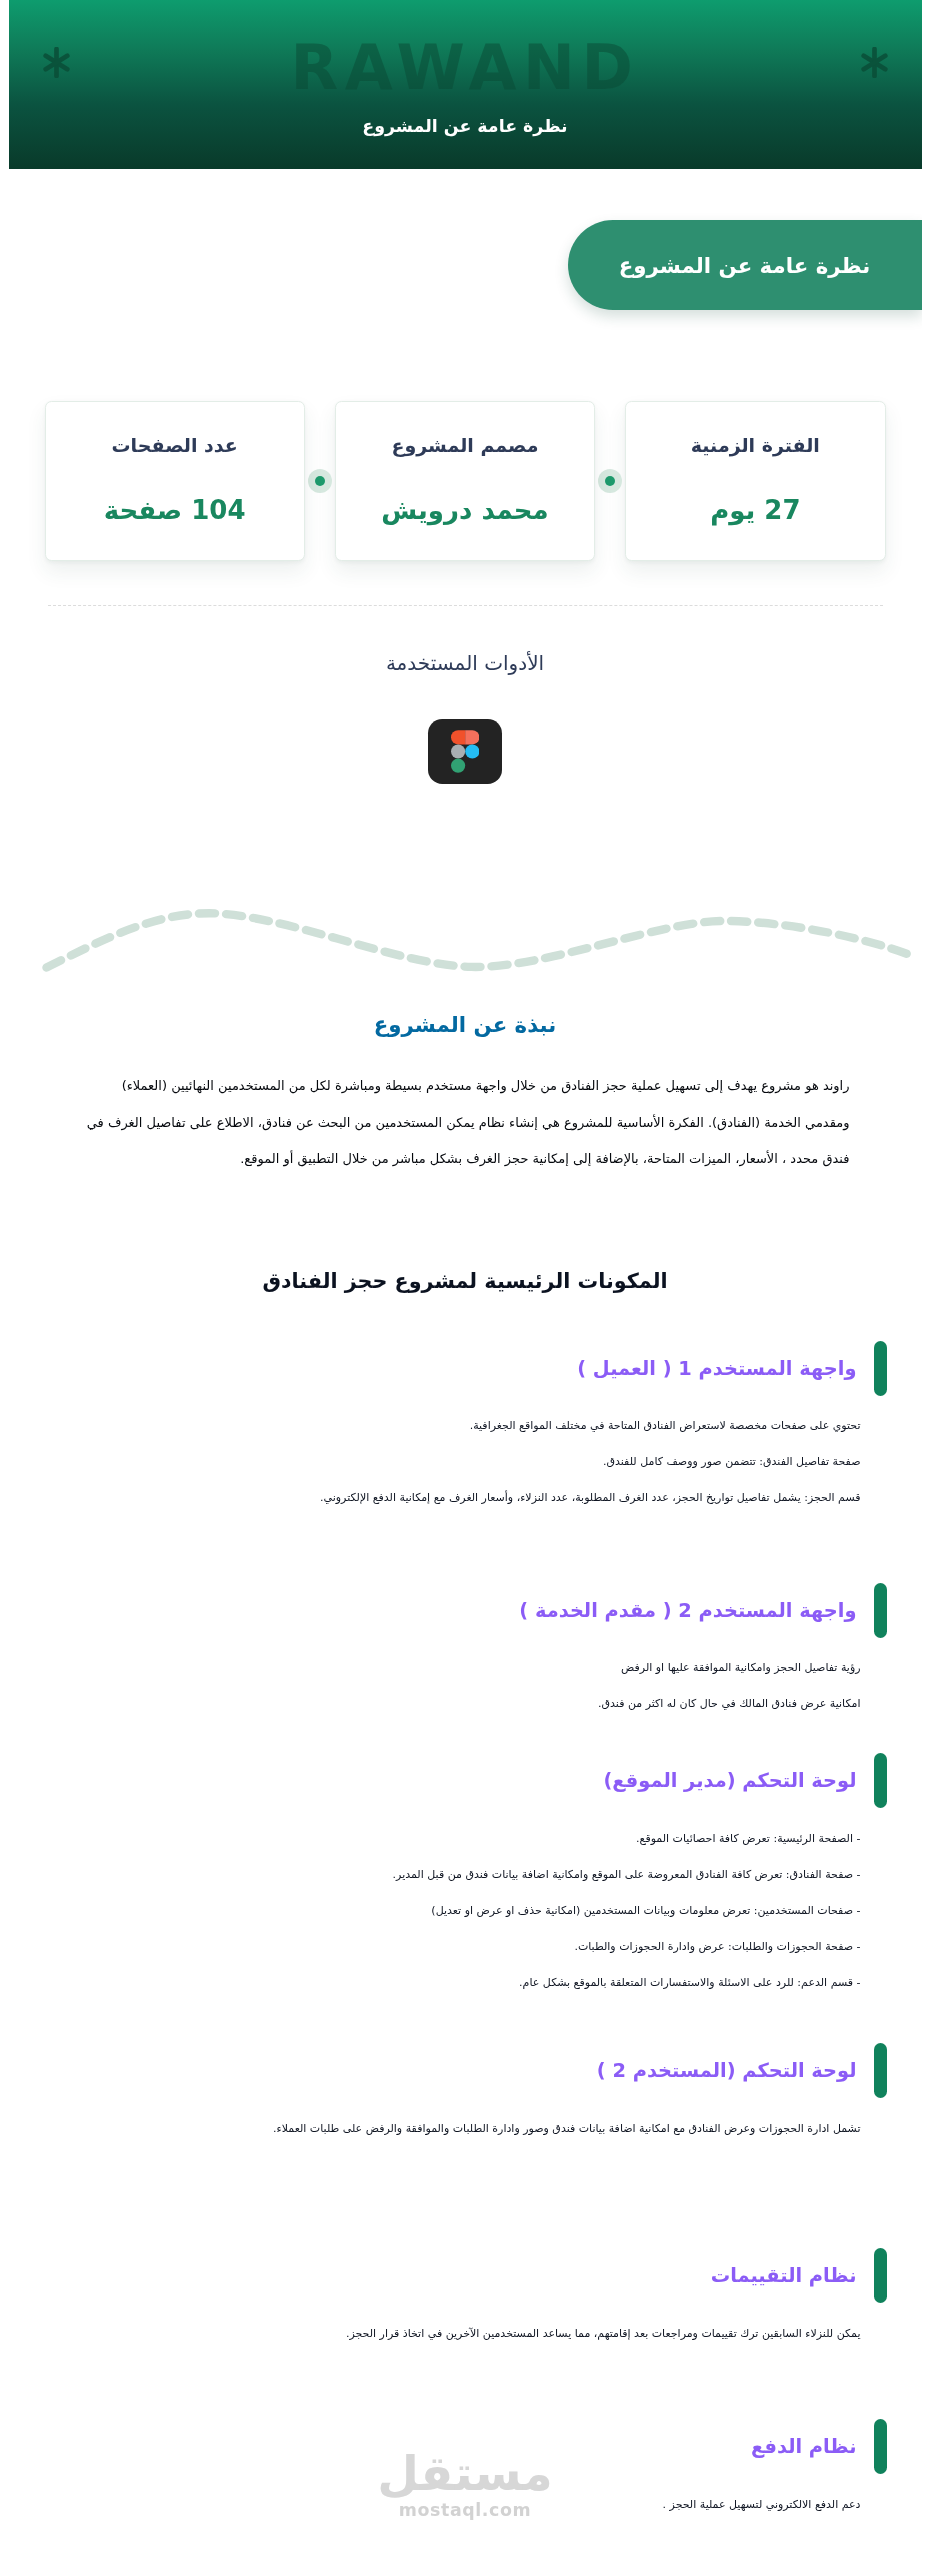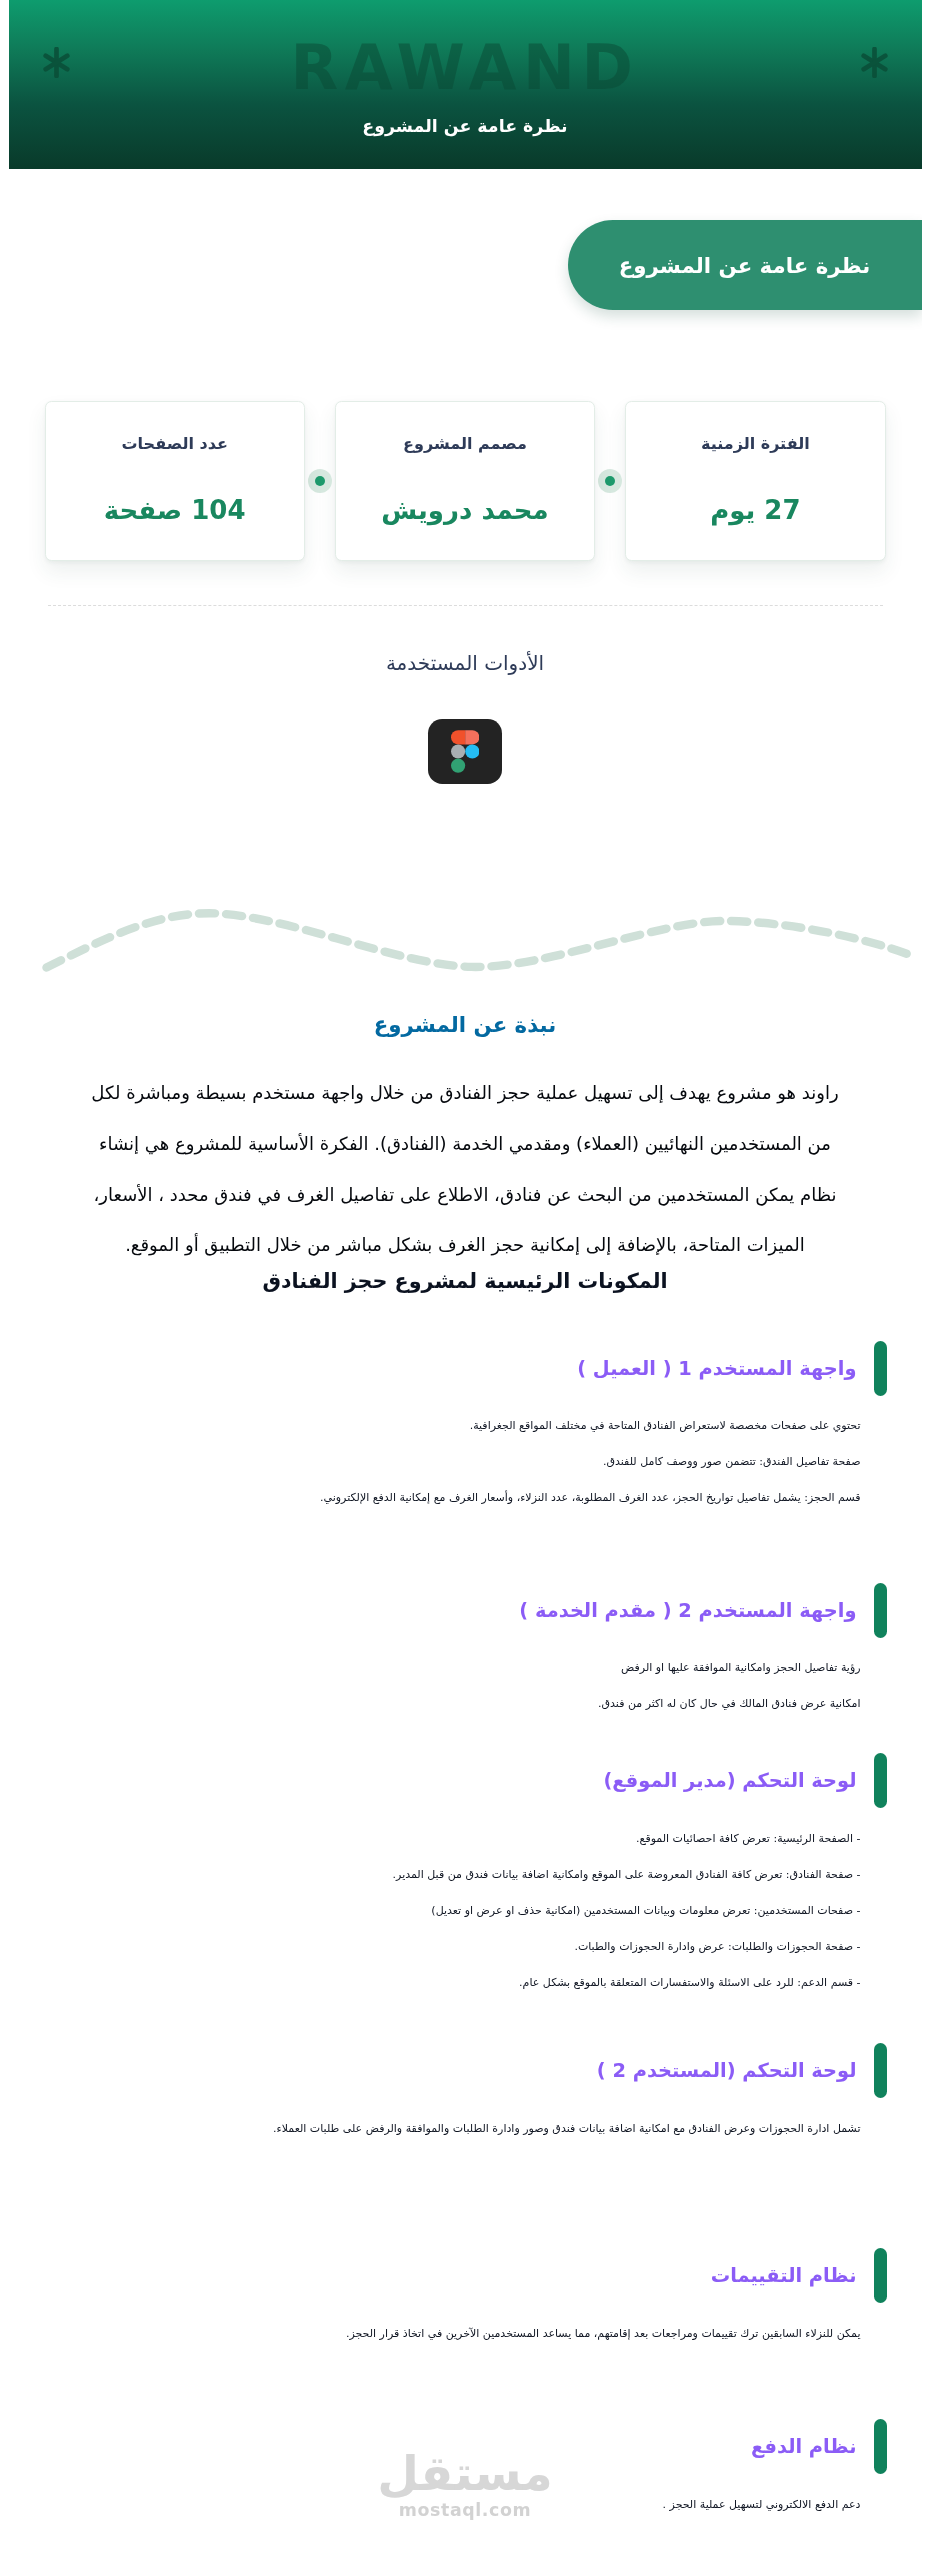--- a/index.html
+++ b/index.html
@@ -21,21 +21,21 @@
         border-radius:45px 0 0 45px;display:flex;align-items:center;justify-content:center;
         box-shadow:0 6.5px 14.2px rgba(20,80,60,.18);}
   .pill span{color:#fff;font-size:21.3px;font-weight:bold;}
 
   
   .cards{position:absolute;top:401px;right:36px;left:36px;height:160px;display:flex;}
   .card{flex:1;background:#fff;border:0.6px solid #E3EDE7;border-radius:6.5px;
         box-shadow:0 10.3px 20.7px rgba(40,80,60,.08),0 1.3px 3.9px rgba(40,80,60,.05);
         display:flex;flex-direction:column;align-items:center;justify-content:space-between;
         padding:32px 11.6px 35px;box-sizing:border-box;}
-  .card-label{font-size:16px;color:#2E3B58;font-weight:600;text-align:center;}
+  .card-label{font-size:19px;color:#2E3B58;font-weight:600;text-align:center;}
   .card-value{font-size:26px;color:#19875F;font-weight:bold;}
   .dot-sep{width:30px;display:flex;align-items:center;justify-content:center;}
   .dot-outer{width:24.6px;height:24.6px;border-radius:50%;background:#D6E8DF;
              display:flex;align-items:center;justify-content:center;}
   .dot-inner{width:10.3px;height:10.3px;border-radius:50%;background:#1D9A6C;}
 
   .divider{position:absolute;top:605px;left:39px;right:39px;border-top:1.3px dashed #DCDCDC;}
 
   
   .tools-title{position:absolute;top:651px;left:0;right:0;text-align:center;
@@ -43,22 +43,22 @@
   .figma-tile{position:absolute;top:719px;left:50%;transform:translateX(-50%);
               width:74px;height:65px;background:#232323;border-radius:14.2px;
               display:flex;align-items:center;justify-content:center;}
 
   
   .wave{position:absolute;top:895px;left:0;width:931px;height:94px;}
 
   
   .about-title{position:absolute;top:1012px;left:0;right:0;margin:0;text-align:center;
                font-size:21.3px;font-weight:bold;color:#0369a1;}
-  .about-text{position:absolute;top:1068px;right:72px;left:72px;margin:0;text-align:center;
-              font-size:18px;line-height:2.82;color:#05080D;font-weight:500;}
+  .about-text{position:absolute;top:1068px;right:72px;left:72px;margin:0;text-align:right;
+              font-size:13px;line-height:2.82;color:#05080D;font-weight:500;}
 
   .components-title{position:absolute;top:1269px;right:61px;left:61px;margin:0;
                     text-align:center;font-size:20.7px;font-weight:bold;color:#0B1220;}
 
   
   .sec-header{position:absolute;right:35px;left:61px;height:55px;}
   .sec-bar{position:absolute;right:0;top:0;width:13px;height:55px;border-radius:6.5px;background:#10825C;}
   .sec-title{position:absolute;right:30px;top:0;margin:0;line-height:55px;
              font-size:19.4px;font-weight:bold;color:#8b5cf6;white-space:nowrap;}
   .sec-body{position:absolute;right:61px;left:61px;text-align:right;

